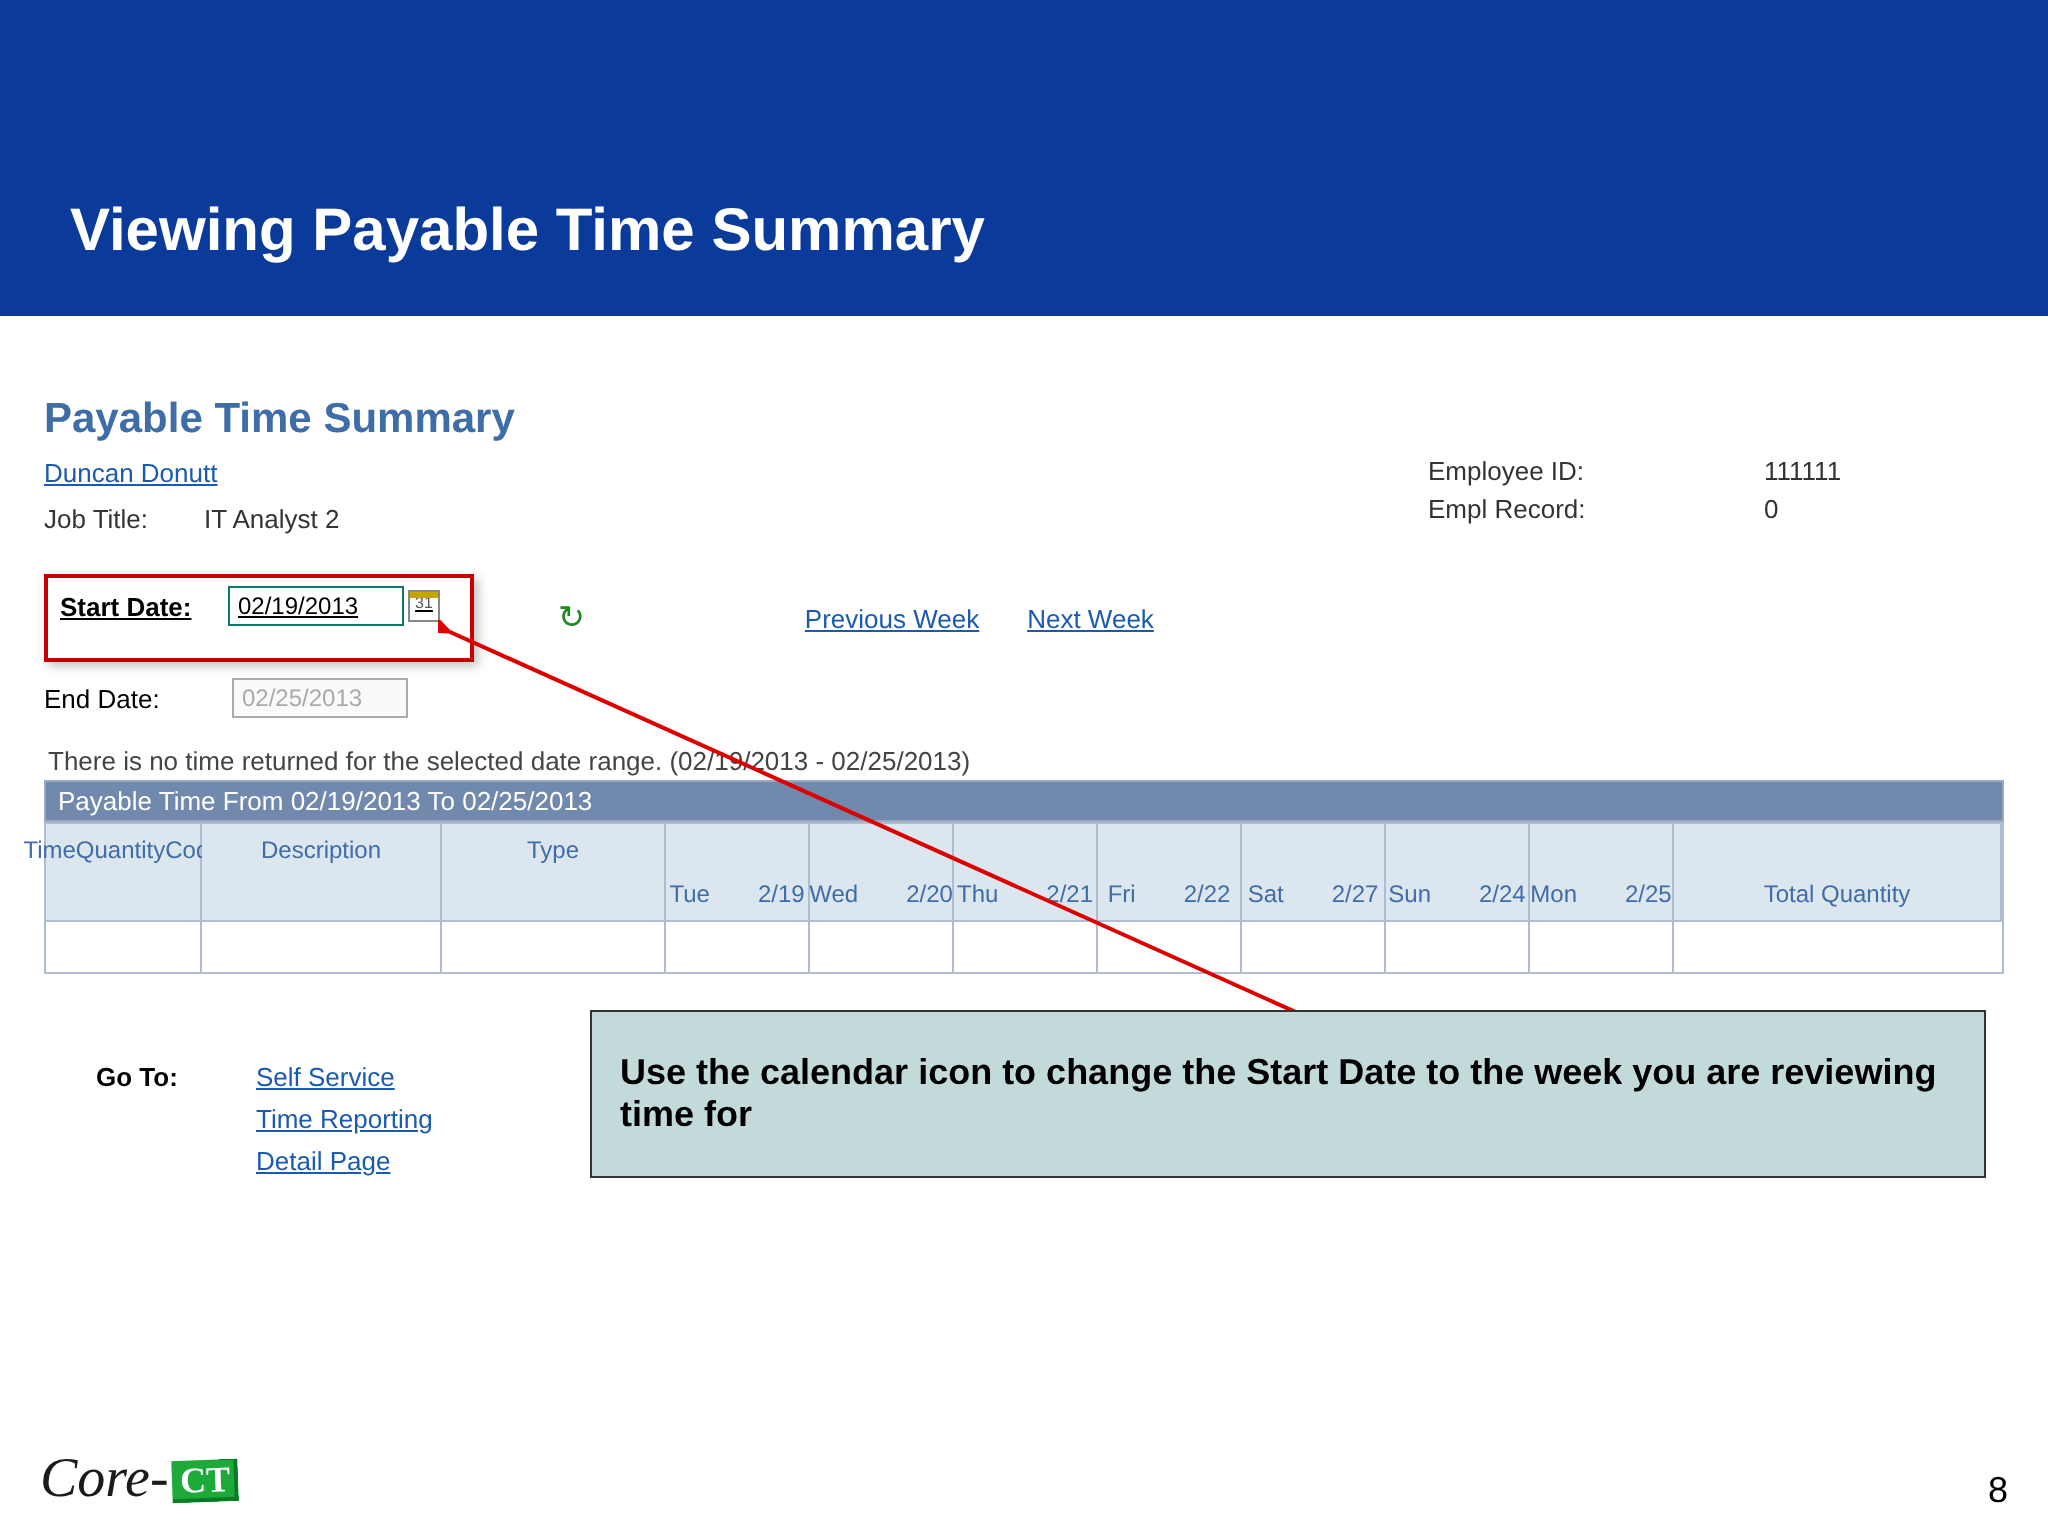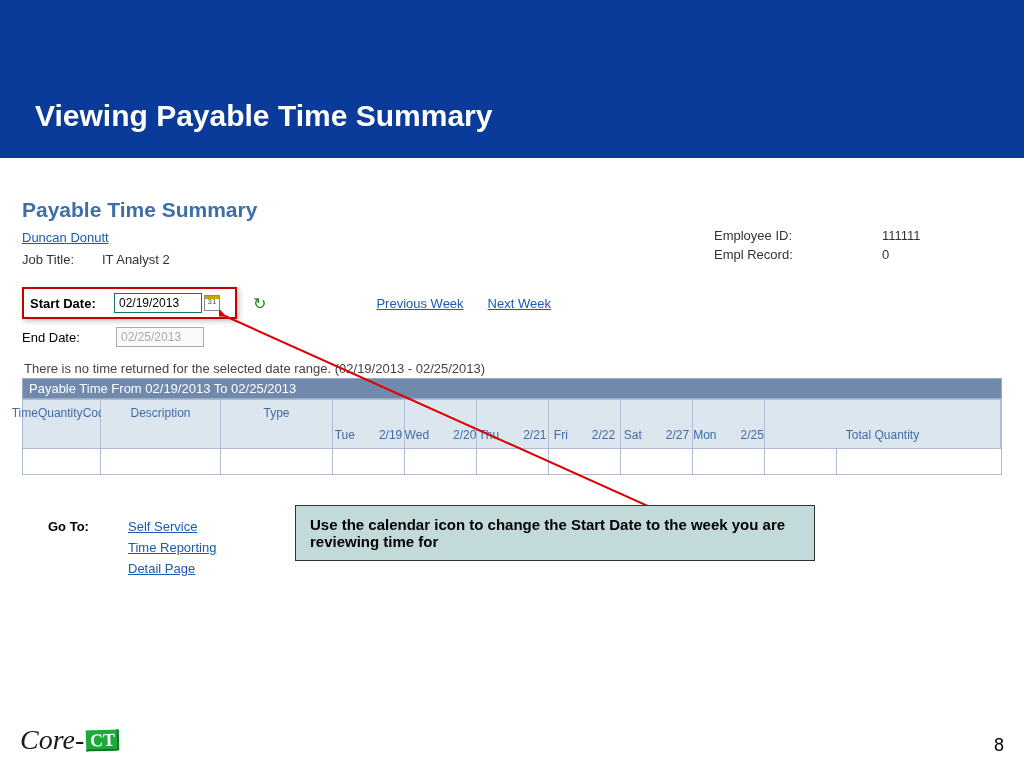--- a/index.html
+++ b/index.html
@@ -9,21 +9,21 @@
   .content { padding: 40px 22px 0 22px; }
   .page-title { color: #3e6da8; font-size: 21px; font-weight: bold; margin-bottom: 6px; }
   .userline { margin-bottom: 6px; }
   .userlink { color: #1a5ab0; text-decoration: underline; font-size: 13px; cursor: pointer; border-bottom: 1px dashed transparent; }
   .info-row { display: flex; font-size: 13px; color: #333; margin-bottom: 4px; }
   .info-row .lbl { width: 80px; }
   .info-row .val { width: 300px; }
   .info-row .lbl2 { width: 150px; margin-left: 60px; }
   .info-row .val2 { width: 120px; margin-left: 18px; }
   .daterow { display: flex; align-items: center; margin-top: 16px; font-size: 13px; }
-  .startdate-box { border: 2.5px solid #c60000; padding: 4px 6px 4px 6px; display: inline-flex; align-items: center; box-shadow: 2px 2px 5px rgba(0,0,0,0.25); margin-right: 4px; min-width:215px; }
+  .startdate-box { border: 2.5px solid #c60000; padding: 4px 6px 16px 6px; display: inline-flex; align-items: center; box-shadow: 2px 2px 5px rgba(0,0,0,0.25); margin-right: 30px; min-width:215px;text-decoration:underline; }
   .startdate-box .lbl { font-weight: bold; width: 84px; }
   .dateinput { width: 88px; height: 20px; border: 1px solid #0f766e; font-size: 12px; padding: 1px 4px; }
   .calendar-icon { display:inline-block; width:16px; height:16px; border:1px solid #888; background:#fff; margin-left:2px; position:relative; font-size:8px; line-height:11px; text-align:center; color:#555; cursor:pointer; }
   .calendar-icon::before { content:""; position:absolute; top:0; left:0; right:0; height:3px; background:#c8a400; }
   .refresh-icon { color: #1a8a1a; font-size: 16px; cursor: pointer; margin-left: 12px; margin-right: 110px; }
   .navlink { color: #1a5ab0; text-decoration: underline; font-size: 13px; cursor: pointer; margin-right: 24px; }
   .enddate-row { display:flex; align-items:center; margin-top:8px; font-size:13px; }
   .enddate-row .lbl { font-weight: normal; width: 94px; }
   .enddate-input { width: 88px; height:20px; border:1px solid #aaa; font-size:12px; padding:1px 4px; color:#aaa; }
   .no-time { font-size: 13px; color: #444; margin-top: 14px; margin-left: 2px; }
@@ -31,21 +31,21 @@
   .timetable { display: flex; border: 1px solid #b0bccf; font-size: 12px; }
   .timetable .th { background: #dce6ee; color: #3e6da8; border-right: 1px solid #b0bccf; padding: 6px 8px; display:flex; justify-content:center; min-height:48px; }
   .timetable .th.day { text-align: right; align-items: flex-end; gap: 24px; }
   .timebody { display: flex; border: 1px solid #b0bccf; border-top: none; height: 26px; }
   .timebody .td { border-right: 1px solid #b0bccf; background:#fff; }
   .w-trc { width: 78px; } .w-desc { width: 120px; } .w-type { width: 112px; }
   .w-day { width: 72px; } .w-tq { flex: 1; text-align: right !important; align-items: flex-end !important; }
   .goto-section { display:flex; margin-top: 44px; font-size: 13px; }
   .goto-section .gotolbl { width: 80px; font-weight: bold; margin-left: 26px; }
   .goto-links a { display:block; color:#1a5ab0; text-decoration: underline; margin-bottom: 6px; cursor:pointer; }
-  .callout { position:absolute; left:295px; top:505px; width:520px; background:#c3dadb; border:1.5px solid #333; padding:10px 14px; font-size:15px; font-weight:bold; color:#000; }
+  .callout { position:absolute; left:295px; top:505px; width:698px; background:#c3dadb; border:1.5px solid #333; padding:20px 14px; font-size:18px; font-weight:bold; color:#000; }
   .arrow-svg { position:absolute; left:219px; top:310px; pointer-events:none; }
   .footer { position:absolute; bottom:12px; left:20px; right:20px; display:flex; justify-content:space-between; align-items:flex-end; }
   .logo { font-family: "Times New Roman", serif; font-size: 28px; font-style: italic; color:#1a1a1a; display:flex; align-items:center; }
   .ct-badge { background:#1daa3b; color:#fff; font-style:normal; font-weight:bold; font-size:18px; padding:0 4px; margin-left:2px; transform: rotate(-2deg); box-shadow: -2px 0 0 #0b7a25 inset, 0 -2px 0 #0b7a25 inset; }
   .page-num { font-size:18px; color:#000; }
 </style>
 </head>
 <body>
 
 <div class="header">
@@ -116,20 +116,24 @@
       </div>
     <div class="th day w-day">
         <span>Fri</span>
         <span>2/22</span>
       </div>
     <div class="th day w-day">
         <span>Sat</span>
         <span>2/27</span>
       </div>
     <div class="th day w-day">
+        <span>Sun</span>
+        <span>2/24</span>
+      </div>
+    <div class="th day w-day">
         <span>Mon</span>
         <span>2/25</span>
       </div>
     <div class="th day w-tq">Total Quantity</div>
   </div>
   <div class="timebody">
     <div class="td w-trc"></div>
       <div class="td w-desc"></div>
       <div class="td w-type"></div>
     <div class="td w-day"></div>

